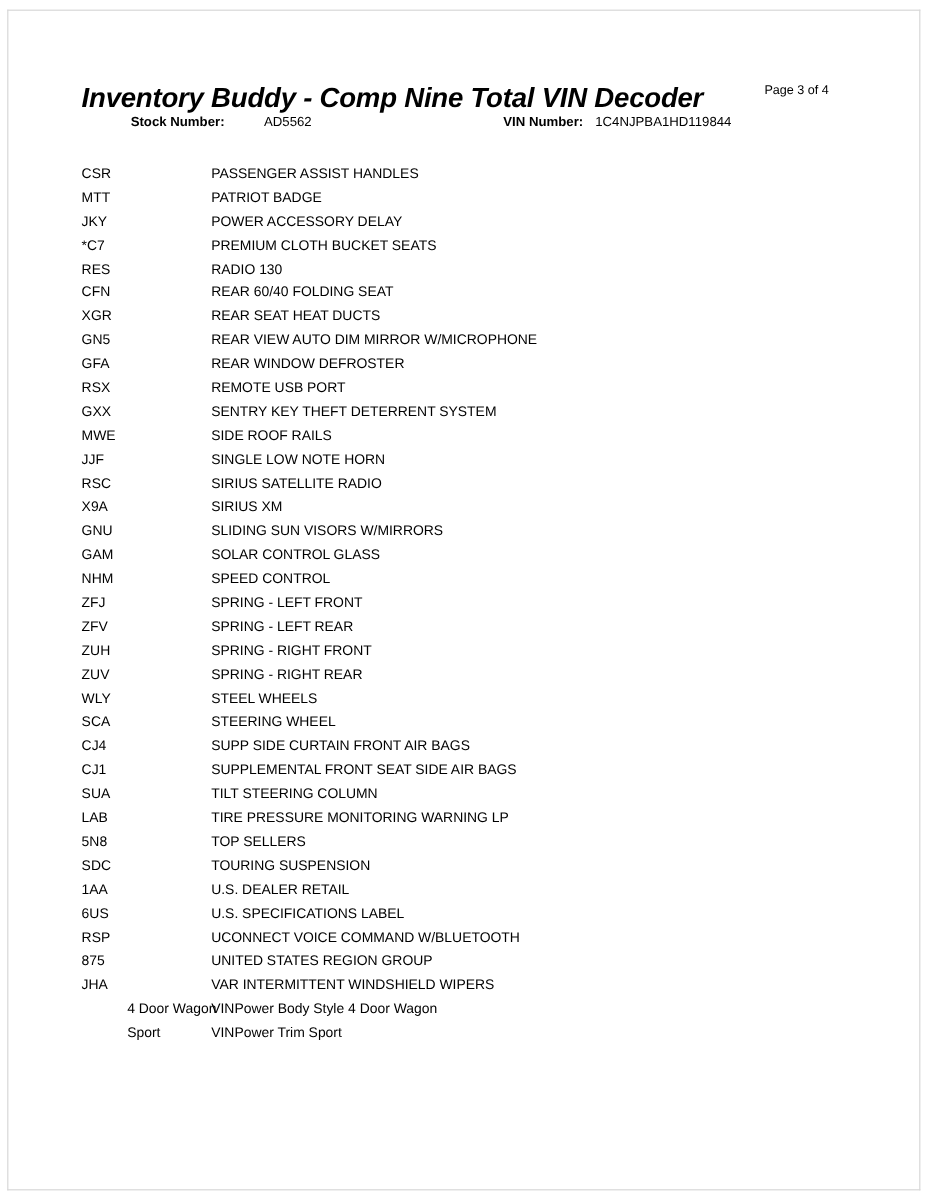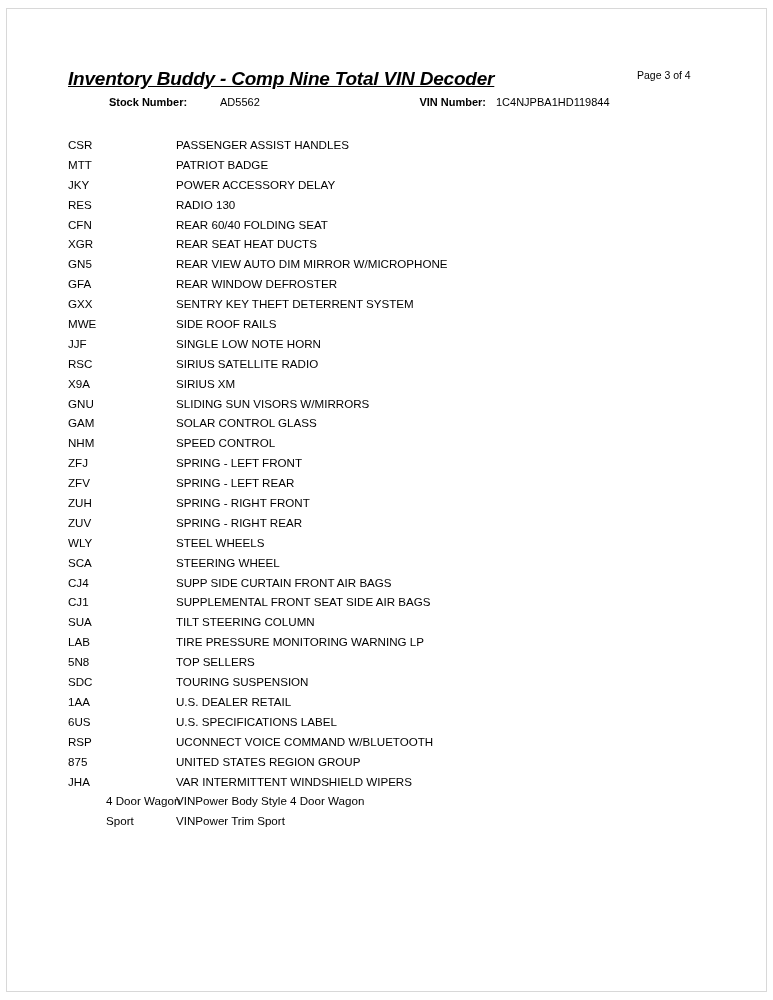--- a/index.html
+++ b/index.html
@@ -45,26 +45,25 @@
     position: absolute;
     left: 6px; top: 991px;
     width: 761px; height: 1px;
     background: #d8d8d8;
   }
 
   .doc-title {
     position: absolute;
     left: 68px;
     top: 68px;
-    font-size: 19px;
+    font-size: 23px;
     font-weight: bold;
     font-style: italic;
     letter-spacing: -0.2px;
     white-space: nowrap;
-    text-decoration: underline;
   }
   .page-number {
     position: absolute;
     left: 637px;
     top: 69px;
     font-size: 10.5px;
     white-space: nowrap;
   }
 
   .meta {
@@ -155,40 +154,48 @@
       </div>
       <div class="opt-row">
         <span class="opt-code">MTT</span>
         <span class="opt-desc">PATRIOT BADGE</span>
       </div>
       <div class="opt-row">
         <span class="opt-code">JKY</span>
         <span class="opt-desc">POWER ACCESSORY DELAY</span>
       </div>
       <div class="opt-row">
+        <span class="opt-code">*C7</span>
+        <span class="opt-desc">PREMIUM CLOTH BUCKET SEATS</span>
+      </div>
+      <div class="opt-row">
         <span class="opt-code">RES</span>
         <span class="opt-desc">RADIO 130</span>
       </div>
       <div class="opt-row">
         <span class="opt-code">CFN</span>
         <span class="opt-desc">REAR 60/40 FOLDING SEAT</span>
       </div>
       <div class="opt-row">
         <span class="opt-code">XGR</span>
         <span class="opt-desc">REAR SEAT HEAT DUCTS</span>
       </div>
       <div class="opt-row">
         <span class="opt-code">GN5</span>
         <span class="opt-desc">REAR VIEW AUTO DIM MIRROR W/MICROPHONE</span>
       </div>
       <div class="opt-row">
         <span class="opt-code">GFA</span>
         <span class="opt-desc">REAR WINDOW DEFROSTER</span>
       </div>
       <div class="opt-row">
+        <span class="opt-code">RSX</span>
+        <span class="opt-desc">REMOTE USB PORT</span>
+      </div>
+      <div class="opt-row">
         <span class="opt-code">GXX</span>
         <span class="opt-desc">SENTRY KEY THEFT DETERRENT SYSTEM</span>
       </div>
       <div class="opt-row">
         <span class="opt-code">MWE</span>
         <span class="opt-desc">SIDE ROOF RAILS</span>
       </div>
       <div class="opt-row">
         <span class="opt-code">JJF</span>
         <span class="opt-desc">SINGLE LOW NOTE HORN</span>

